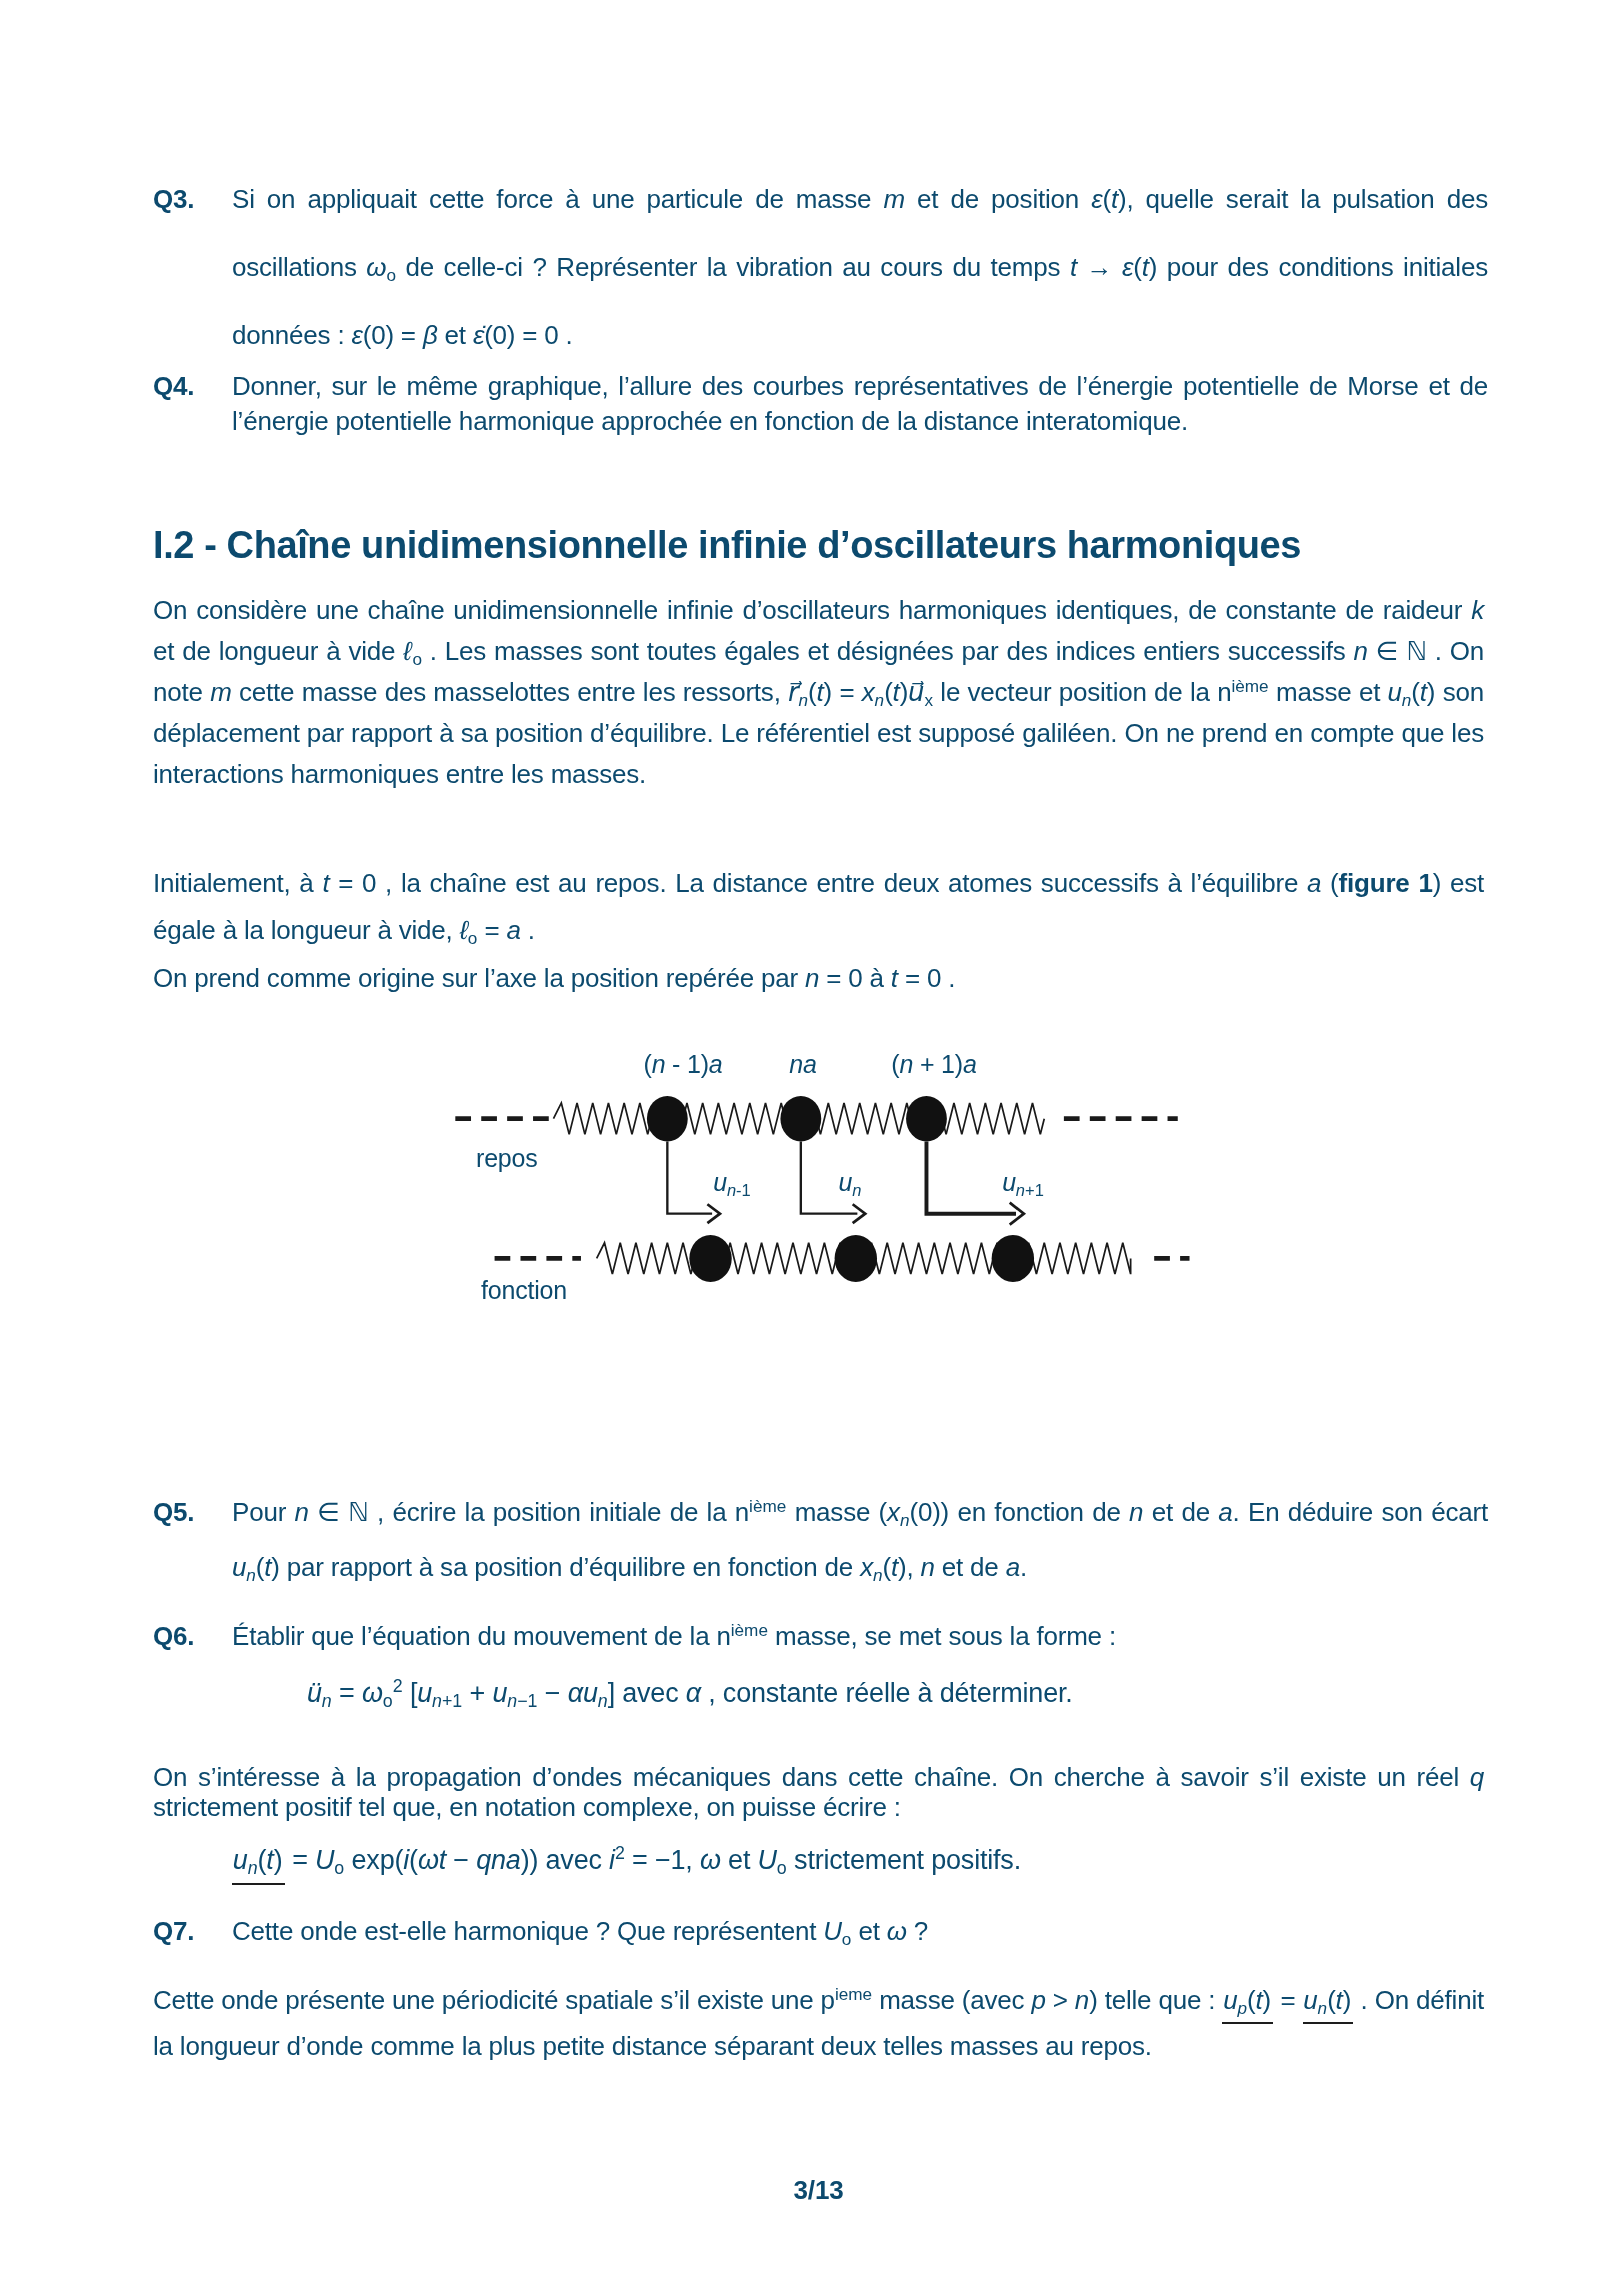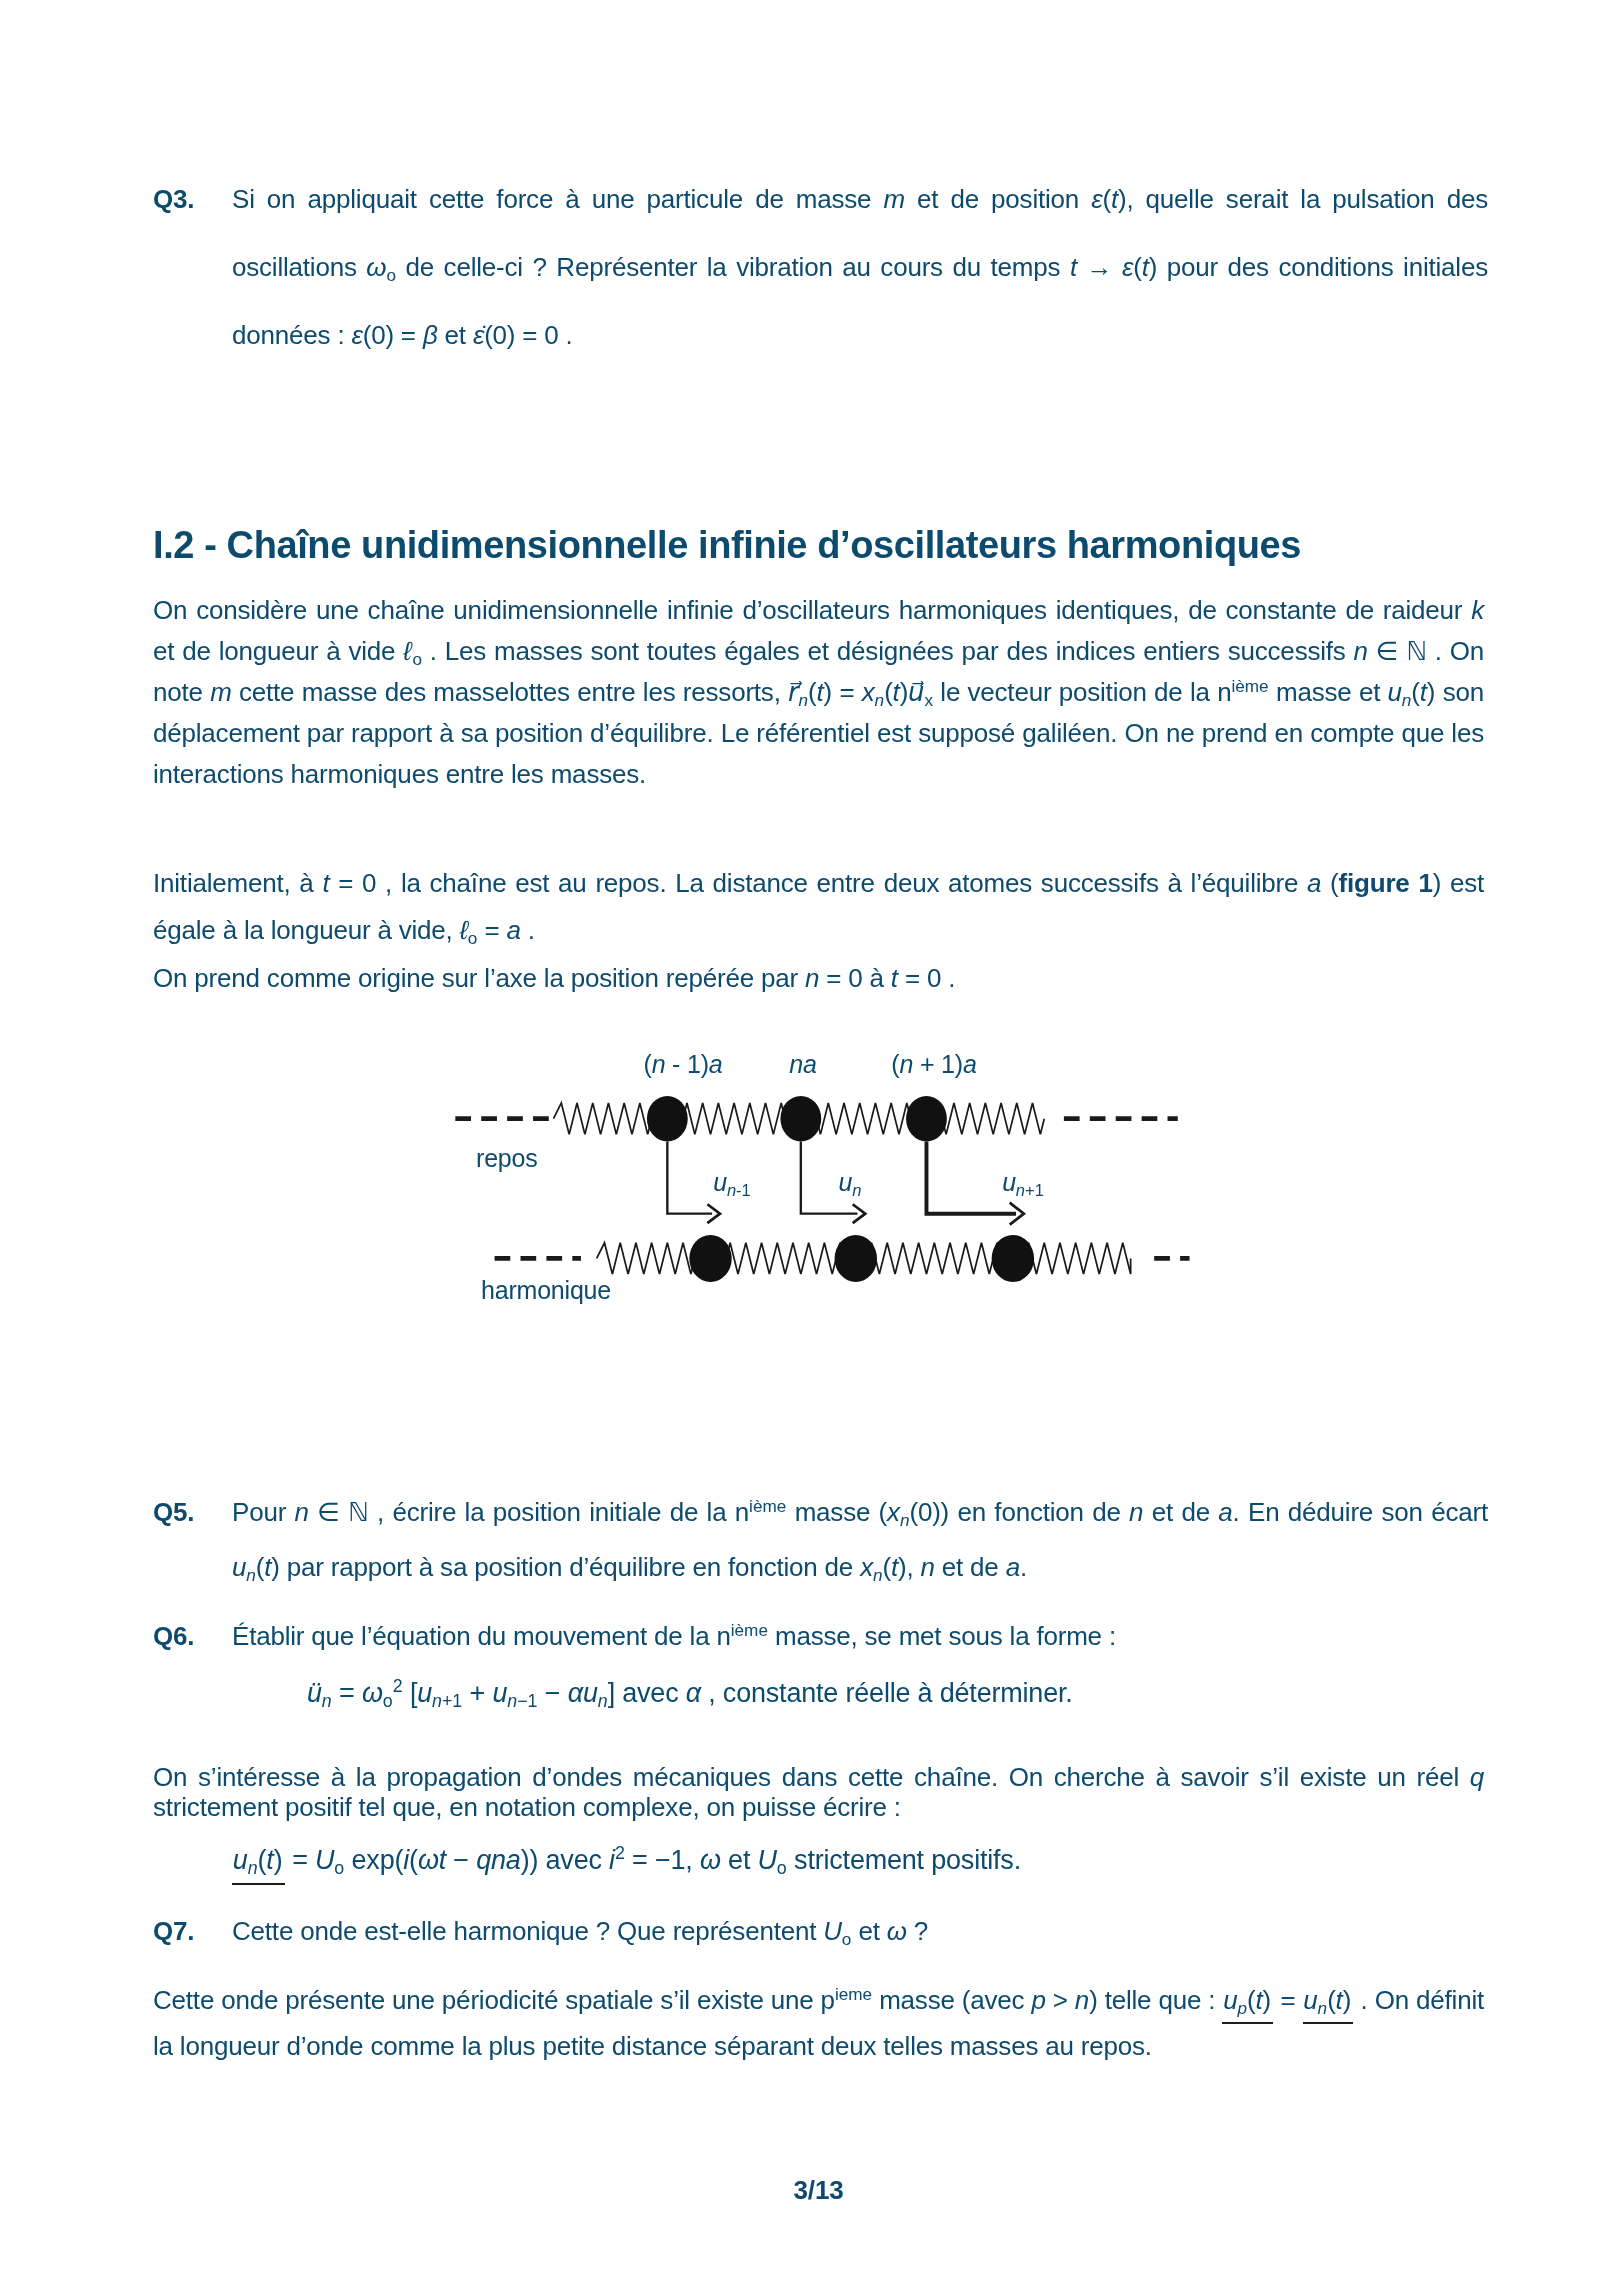--- a/index.html
+++ b/index.html
@@ -36,20 +36,24 @@
 </head>
 <body>
 
 <div class="page">
 
   <div class="abs q" style="left:153px;top:165px;width:1335px;line-height:68px;">
     <div class="qlabel">Q3.</div>
     <div class="qbody">Si on appliquait cette force à une particule de masse <i>m</i> et de position <i>ε</i>(<i>t</i>), quelle serait la pulsation des oscillations <i>ω</i><sub>o</sub> de celle-ci ? Représenter la vibration au cours du temps <i>t</i> → <i>ε</i>(<i>t</i>) pour des conditions initiales données : <i>ε</i>(0) = <i>β</i> et <i>ε̇</i>(0) = 0 .</div>
   </div>
 
+  <div class="abs q" style="left:153px;top:369px;width:1335px;line-height:35px;">
+    <div class="qlabel">Q4.</div>
+    <div class="qbody">Donner, sur le même graphique, l’allure des courbes représentatives de l’énergie potentielle de Morse et de l’énergie potentielle harmonique approchée en fonction de la distance interatomique.</div>
+  </div>
 
   <div class="abs heading" style="left:153px;top:524px;width:1335px;">I.2 - Chaîne unidimensionnelle infinie d’oscillateurs harmoniques</div>
 
   <div class="abs just" style="left:153px;top:590px;width:1331px;line-height:41px;">On considère une chaîne unidimensionnelle infinie d’oscillateurs harmoniques identiques, de constante de raideur <i>k</i> et de longueur à vide <i>ℓ</i><sub>o</sub> . Les masses sont toutes égales et désignées par des indices entiers successifs <i>n</i> ∈ ℕ . On note <i>m</i> cette masse des masselottes entre les ressorts, <i>r⃗</i><sub><i>n</i></sub>(<i>t</i>) = <i>x</i><sub><i>n</i></sub>(<i>t</i>)<i>u⃗</i><sub>x</sub> le vecteur position de la n<sup>ième</sup> masse et <i>u</i><sub><i>n</i></sub>(<i>t</i>) son déplacement par rapport à sa position d’équilibre. Le référentiel est supposé galiléen. On ne prend en compte que les interactions harmoniques entre les masses.</div>
 
   <div class="abs just" style="left:153px;top:860px;width:1331px;line-height:47px;">Initialement, à <i>t</i> = 0 , la chaîne est au repos. La distance entre deux atomes successifs à l’équilibre <i>a</i> (<b>figure 1</b>) est égale à la longueur à vide, <i>ℓ</i><sub>o</sub> = <i>a</i> .</div>
 
   <div class="abs" style="left:153px;top:959px;width:1331px;line-height:38px;">On prend comme origine sur l’axe la position repérée par <i>n</i> = 0 à <i>t</i> = 0 .</div>
 
   <div class="figure" style="left:153px;top:1044px;width:1331px;height:275px;">
@@ -82,21 +86,21 @@
         <ellipse class="ball" cx="1095" cy="273" rx="27" ry="30"></ellipse>
       </g>
     </svg>
     <span class="figlabel ctr" style="left:530px;top:6.3px;">(<i>n</i> - 1)<i>a</i></span>
     <span class="figlabel ctr" style="left:650px;top:6.3px;"><i>na</i></span>
     <span class="figlabel ctr" style="left:781px;top:6.3px;">(<i>n</i> + 1)<i>a</i></span>
     <span class="figlabel" style="left:323px;top:100px;">repos</span>
     <span class="figlabel ctr" style="left:579px;top:124px;"><i>u</i><sub><i>n</i>-1</sub></span>
     <span class="figlabel ctr" style="left:697px;top:124px;"><i>u</i><sub><i>n</i></sub></span>
     <span class="figlabel ctr" style="left:870px;top:124px;"><i>u</i><sub><i>n</i>+1</sub></span>
-    <span class="figlabel" style="left:328px;top:232px;">harmonique</span>
+    <span class="figlabel" style="left:328px;top:232px;">fonction</span>
   </div>
 
 
   <div class="abs q" style="left:153px;top:1485px;width:1335px;line-height:55px;">
     <div class="qlabel">Q5.</div>
     <div class="qbody">Pour <i>n</i> ∈ ℕ , écrire la position initiale de la n<sup>ième</sup> masse (<i>x</i><sub><i>n</i></sub>(0)) en fonction de <i>n</i> et de <i>a</i>. En déduire son écart <i>u</i><sub><i>n</i></sub>(<i>t</i>) par rapport à sa position d’équilibre en fonction de <i>x</i><sub><i>n</i></sub>(<i>t</i>), <i>n</i> et de <i>a</i>.</div>
   </div>
 
   <div class="abs q" style="left:153px;top:1619px;width:1335px;line-height:35px;">
     <div class="qlabel">Q6.</div>

